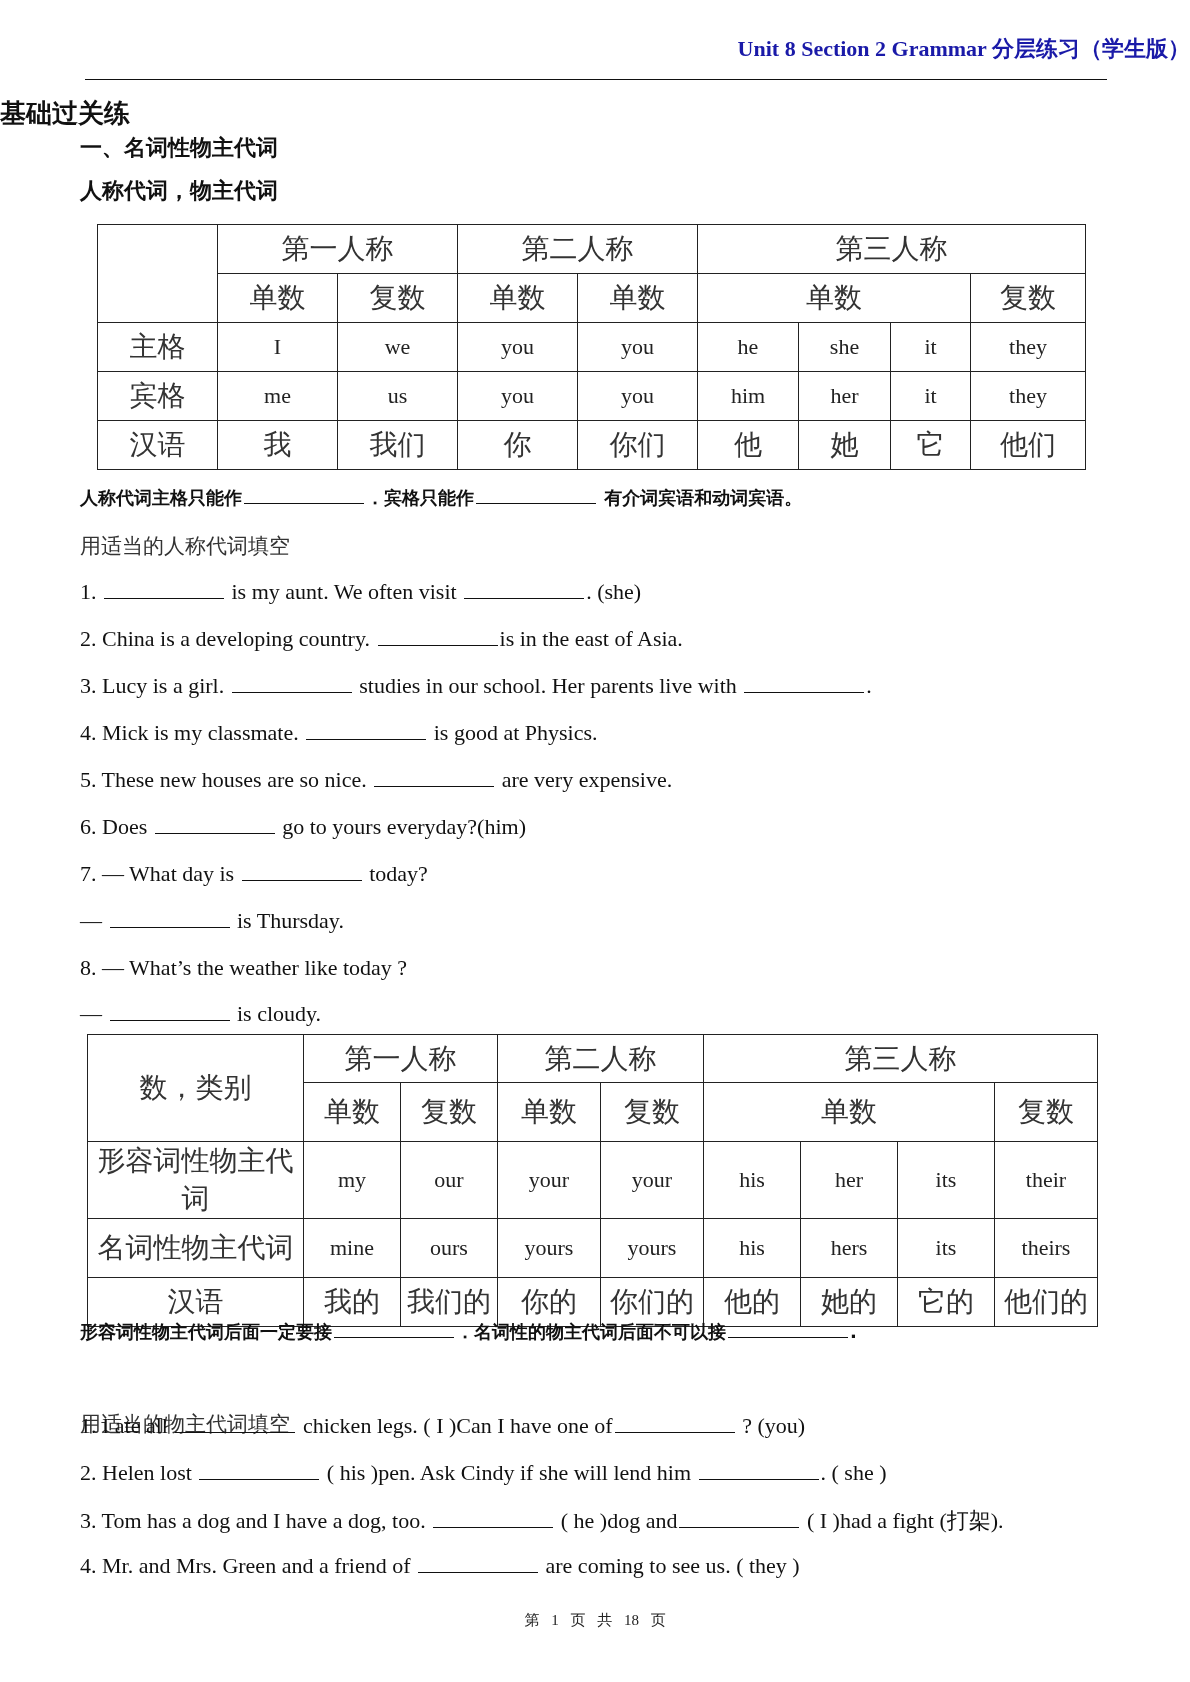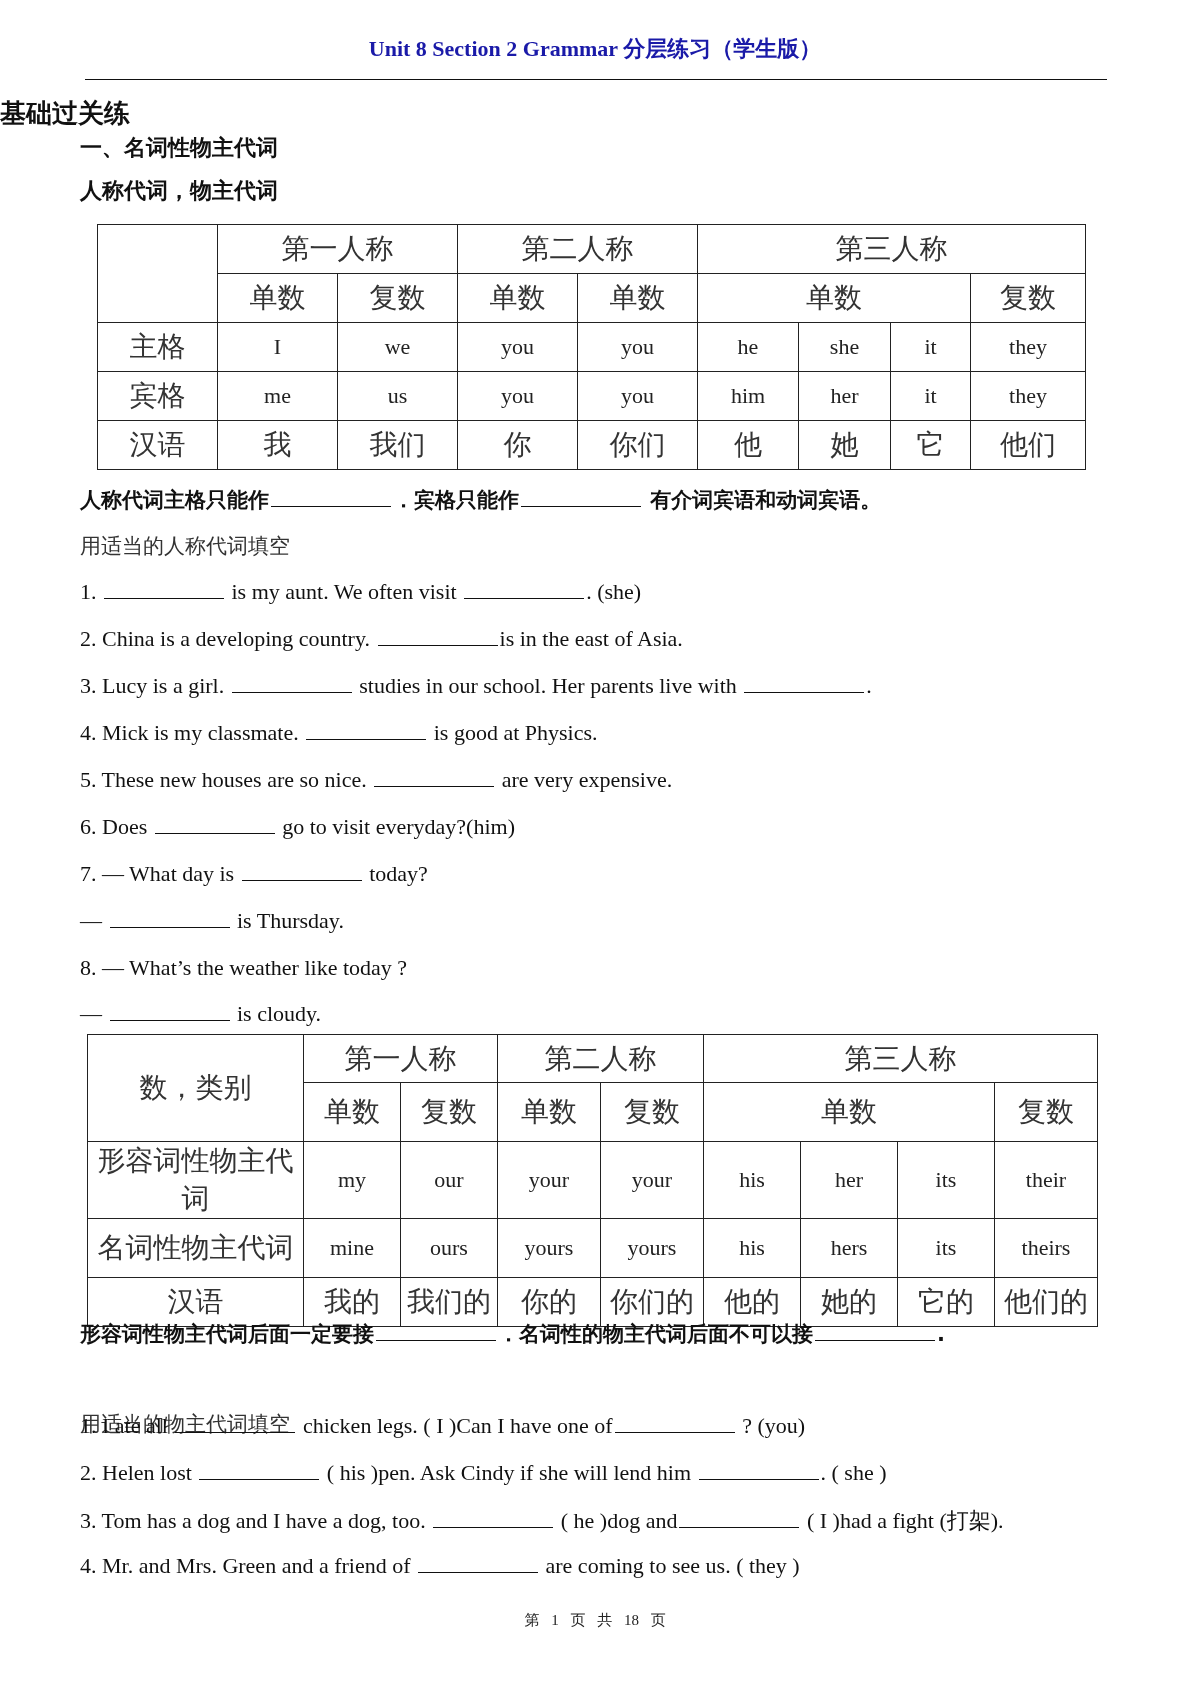--- a/index.html
+++ b/index.html
@@ -1,25 +1,25 @@
 <!DOCTYPE html>
 <html><head>
 <meta charset="utf-8">
 <style>
   * { box-sizing: border-box; margin: 0; padding: 0; }
   html, body { width: 1190px; height: 1682px; background: #ffffff; }
   body { position: relative; font-family: "Liberation Serif", "DejaVu Serif", serif; color: #111; overflow: hidden; }
   .abs { position: absolute; white-space: nowrap; }
-  .header-title { left: 0; width: 1190px; top: 34px; text-align: center; font-size: 22px; font-weight: bold; color: #1a1aa8; }
+  .header-title { left: 0; width: 1190px; top: 34px; text-align: right; font-size: 22px; font-weight: bold; color: #1a1aa8; }
   .header-rule { left: 85px; top: 79px; width: 1022px; height: 0; border-top: 1.5px solid #111; }
   .section-title { left: 0; width: 1190px; top: 96px; text-align: left; font-size: 26px; font-weight: bold; font-family: "DejaVu Sans", sans-serif; }
   .h-bold { font-size: 22px; font-weight: bold; font-family: "DejaVu Sans", sans-serif; }
   .line { font-size: 22px; }
   .blank { display: inline-block; width: 120px; border-bottom: 1.5px solid #111; height: 18px; vertical-align: baseline; margin: 0 2px; }
-  .rule-text { font-size: 21px; font-weight: bold; font-family: "DejaVu Sans", sans-serif; }
+  .rule-text { font-size: 18px; font-weight: bold; font-family: "DejaVu Sans", sans-serif; }
   .instr { font-size: 21px; color: #333; font-family: "DejaVu Sans", sans-serif; }
 
   table.grid { position: absolute; border-collapse: collapse; table-layout: fixed; }
   table.grid td { border: 1.5px solid #222; text-align: center; vertical-align: middle; font-size: 22px; color: #222; }
   table.grid td.cn { font-family: "DejaVu Sans", sans-serif; font-size: 28px; color: #333; }
 
   #t1 { left: 97px; top: 224px; width: 988px; }
   #t1 tr { height: 49px; }
   #t2 { left: 87px; top: 1034px; width: 1010px; }
   #t2 tr.r1 { height: 48px; }
@@ -116,21 +116,21 @@
 <div class="abs line" style="left:80px; top:673px;">
   <span>3. Lucy is a girl. </span><span class="blank"></span><span> studies in our school. Her parents live with </span><span class="blank"></span><span>.</span>
 </div>
 <div class="abs line" style="left:80px; top:720px;">
   <span>4. Mick is my classmate. </span><span class="blank"></span><span> is good at Physics.</span>
 </div>
 <div class="abs line" style="left:80px; top:767px;">
   <span>5. These new houses are so nice. </span><span class="blank"></span><span> are very expensive.</span>
 </div>
 <div class="abs line" style="left:80px; top:814px;">
-  <span>6. Does </span><span class="blank"></span><span> go to visit everyday?(him)</span>
+  <span>6. Does </span><span class="blank"></span><span> go to yours everyday?(him)</span>
 </div>
 <div class="abs line" style="left:80px; top:861px;">
   <span>7. — What day is </span><span class="blank"></span><span> today?</span>
 </div>
 <div class="abs line" style="left:80px; top:908px;">
   <span>— </span><span class="blank"></span><span> is Thursday.</span>
 </div>
 <div class="abs line" style="left:80px; top:955px;">
   <span>8. — What’s the weather like today ?</span>
 </div>

